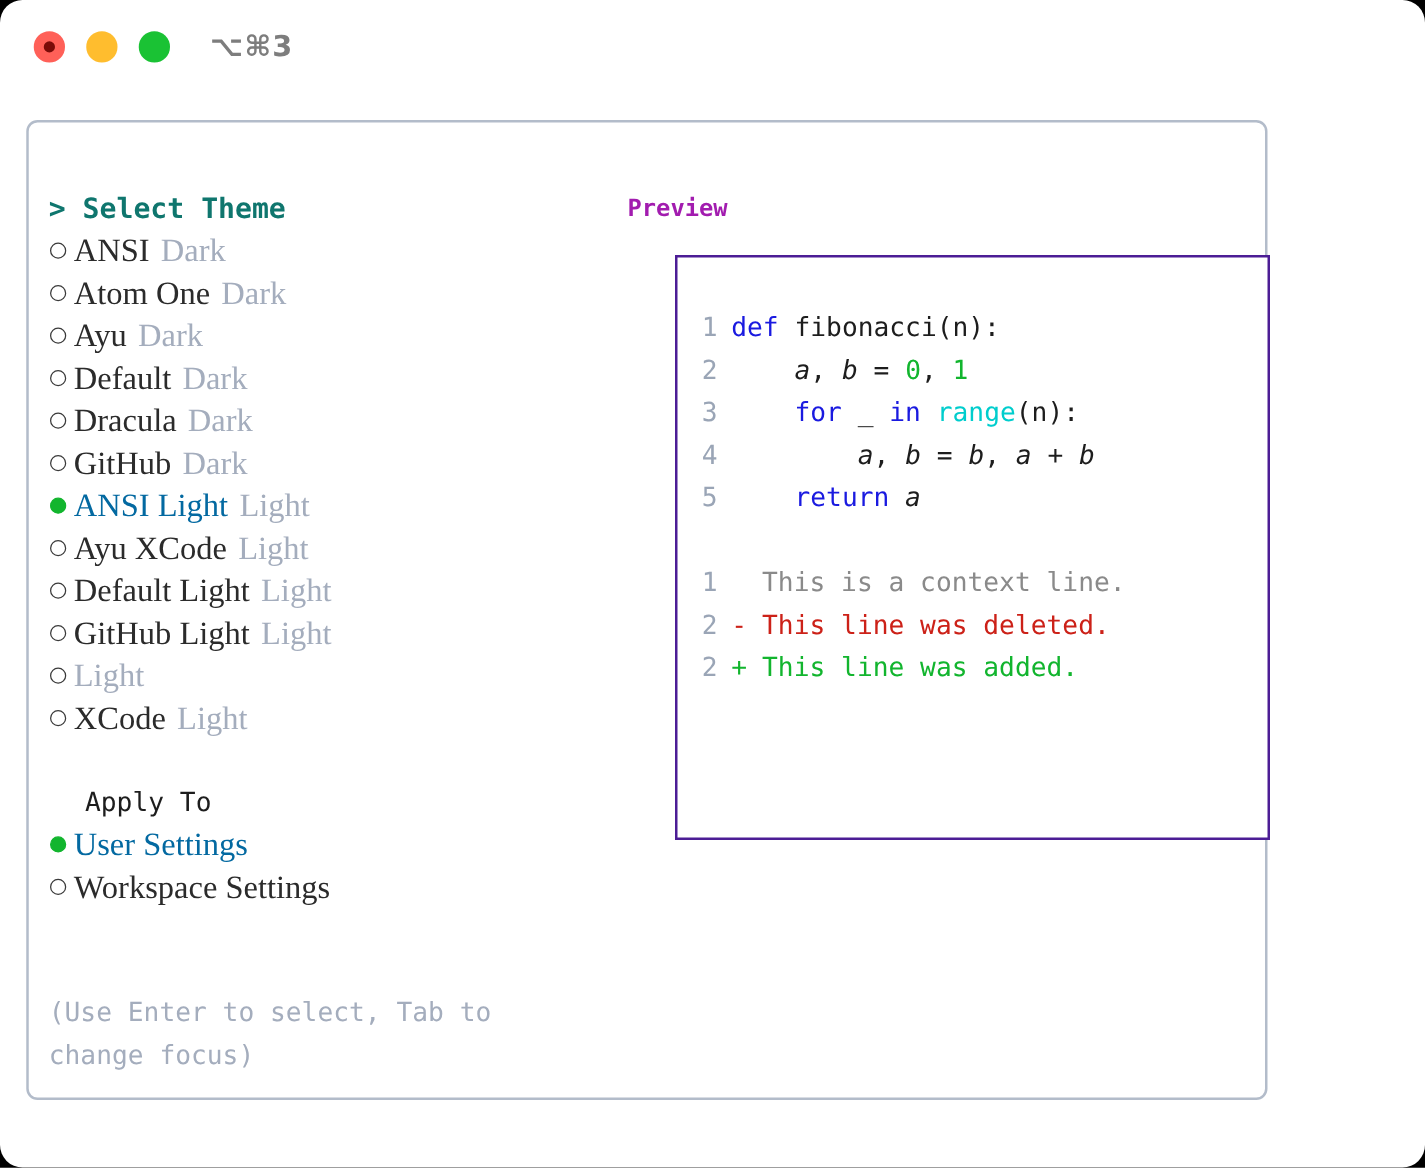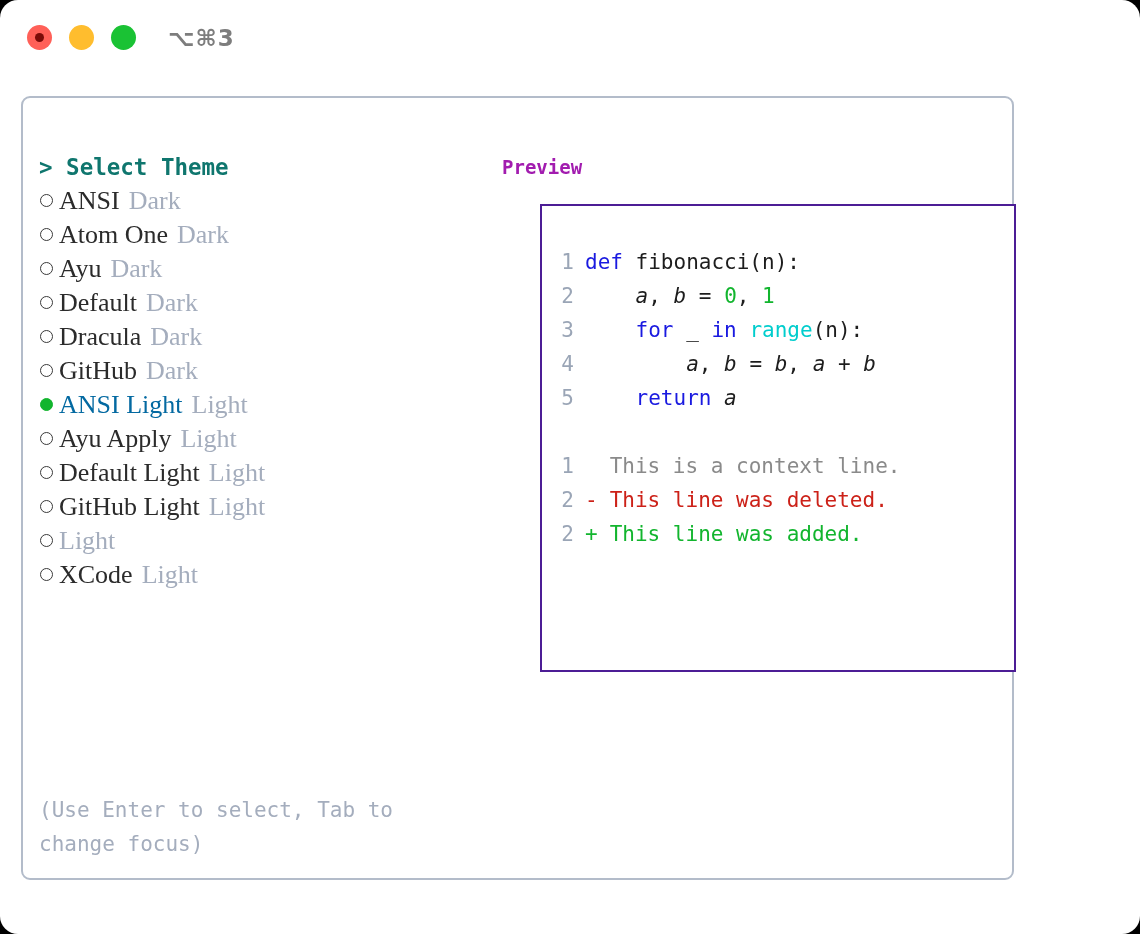--- a/index.html
+++ b/index.html
@@ -244,30 +244,33 @@
     <div id="theme-column">
       <div id="select-theme-header">&gt; Select Theme</div>
       <div id="theme-list">
           <div class="theme-row"><span class="bullet bullet-off"></span><span class="theme-name">ANSI</span><span class="theme-tag">Dark</span></div>
           <div class="theme-row"><span class="bullet bullet-off"></span><span class="theme-name">Atom One</span><span class="theme-tag">Dark</span></div>
           <div class="theme-row"><span class="bullet bullet-off"></span><span class="theme-name">Ayu</span><span class="theme-tag">Dark</span></div>
           <div class="theme-row"><span class="bullet bullet-off"></span><span class="theme-name">Default</span><span class="theme-tag">Dark</span></div>
           <div class="theme-row"><span class="bullet bullet-off"></span><span class="theme-name">Dracula</span><span class="theme-tag">Dark</span></div>
           <div class="theme-row"><span class="bullet bullet-off"></span><span class="theme-name">GitHub</span><span class="theme-tag">Dark</span></div>
           <div class="theme-row selected"><span class="bullet bullet-on"></span><span class="theme-name">ANSI Light</span><span class="theme-tag">Light</span></div>
-          <div class="theme-row"><span class="bullet bullet-off"></span><span class="theme-name">Ayu Apply</span><span class="theme-tag">Light</span></div>
+          <div class="theme-row"><span class="bullet bullet-off"></span><span class="theme-name">Ayu XCode</span><span class="theme-tag">Light</span></div>
           <div class="theme-row"><span class="bullet bullet-off"></span><span class="theme-name">Default Light</span><span class="theme-tag">Light</span></div>
           <div class="theme-row"><span class="bullet bullet-off"></span><span class="theme-name">GitHub Light</span><span class="theme-tag">Light</span></div>
           <div class="theme-row"><span class="bullet bullet-off"></span><span class="theme-tag">Light</span></div>
           <div class="theme-row"><span class="bullet bullet-off"></span><span class="theme-name">XCode</span><span class="theme-tag">Light</span></div>
         </div>
     </div>
 
     <div id="apply-block">
+      <div id="apply-to-label">Apply To</div>
       <div id="apply-list">
+          <div class="theme-row selected"><span class="bullet bullet-on"></span><span class="theme-name">User Settings</span></div>
+          <div class="theme-row"><span class="bullet bullet-off"></span><span class="theme-name">Workspace Settings</span></div>
         </div>
     </div>
 
     <div id="hint-text">(Use Enter to select, Tab to change focus)</div>
 
     <div id="preview-column">
       <div id="preview-header">Preview</div>
       <div id="preview-box">
         <div id="code-area"><div class="code-line"><span class="ln">1</span><span class="kw">def </span><span class="plain">fibonacci(n):</span></div><div class="code-line"><span class="ln">2</span><span class="plain">    </span><span class="var">a</span><span class="plain">, </span><span class="var">b</span><span class="plain"> = </span><span class="num">0</span><span class="plain">, </span><span class="num">1</span></div><div class="code-line"><span class="ln">3</span><span class="plain">    </span><span class="kw">for</span><span class="plain"> _ </span><span class="kw">in</span><span class="plain"> </span><span class="fn">range</span><span class="plain">(n):</span></div><div class="code-line"><span class="ln">4</span><span class="plain">        </span><span class="var">a</span><span class="plain">, </span><span class="var">b</span><span class="plain"> = </span><span class="var">b</span><span class="plain">, </span><span class="var">a</span><span class="plain"> + </span><span class="var">b</span></div><div class="code-line"><span class="ln">5</span><span class="plain">    </span><span class="kw">return</span><span class="plain"> </span><span class="var">a</span></div><div class="blank-line"></div><div class="code-line"><span class="ln">1</span><span class="diff-mark diff-ctx"> </span><span class="diff-ctx"> This is a context line.</span></div><div class="code-line"><span class="ln">2</span><span class="diff-mark diff-del">-</span><span class="diff-del"> This line was deleted.</span></div><div class="code-line"><span class="ln">2</span><span class="diff-mark diff-add">+</span><span class="diff-add"> This line was added.</span></div></div>
       </div>

